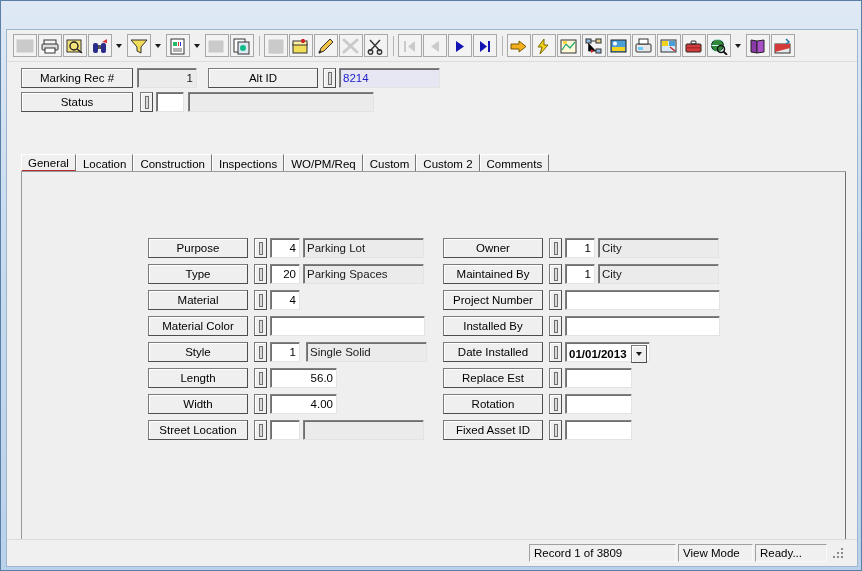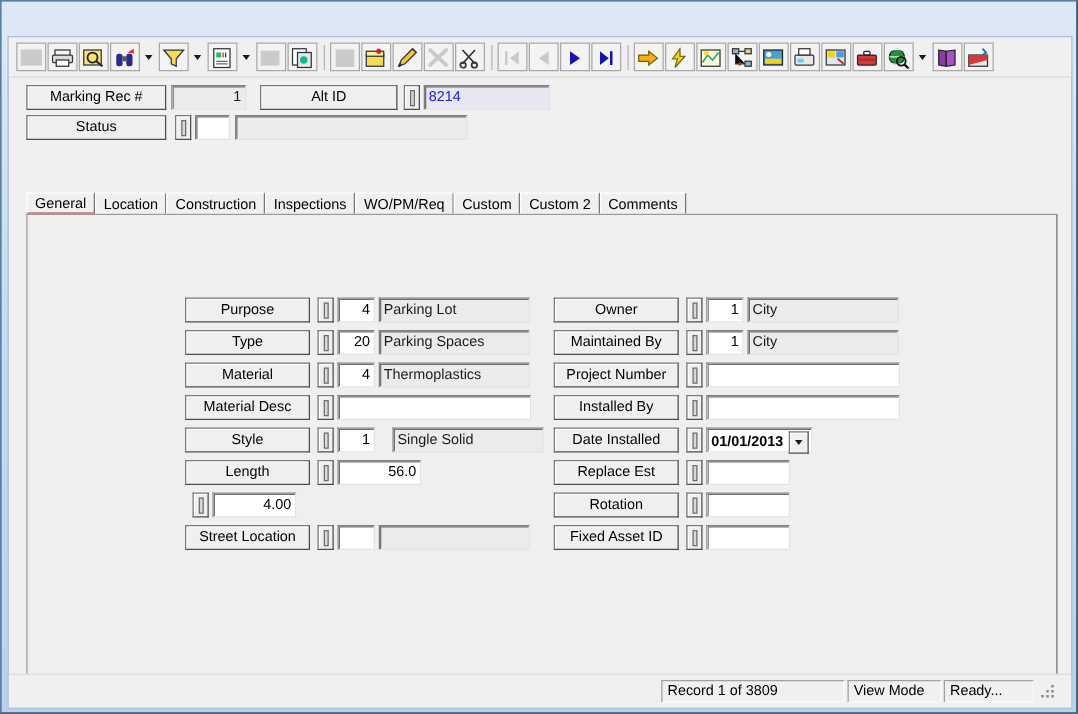--- a/index.html
+++ b/index.html
@@ -455,45 +455,45 @@
             </div>
             <div class="fld num" style="width: 30px;">20</div>
             <div class="fld ro" style="width: 121px; margin-left: 3px;">Parking Spaces</div>
           </div>
           <div class="frow">
             <div class="lbl-btn">Material</div>
             <div class="lookup" style="margin-left: 6px;">
               <i></i>
             </div>
             <div class="fld num" style="width: 30px;">4</div>
-            <div class="fld ro" style="width: 121px; margin-left: 3px;">Thermoplastics</div>
-          </div>
-          <div class="frow">
-            <div class="lbl-btn">Material Desc</div>
+          </div>
+          <div class="frow">
+            <div class="lbl-btn">Material Color</div>
             <div class="lookup" style="margin-left: 6px;">
               <i></i>
             </div>
             <div class="fld" style="width: 155px;"></div>
           </div>
           <div class="frow">
             <div class="lbl-btn">Style</div>
             <div class="lookup" style="margin-left: 6px;">
               <i></i>
             </div>
             <div class="fld num" style="width: 30px;">1</div>
-            <div class="fld ro" style="width: 121px; margin-left: 14px;">Single Solid</div>
+            <div class="fld ro" style="width: 121px; margin-left: 6px;">Single Solid</div>
           </div>
           <div class="frow">
             <div class="lbl-btn">Length</div>
             <div class="lookup" style="margin-left: 6px;">
               <i></i>
             </div>
             <div class="fld num" style="width: 67px;">56.0</div>
           </div>
           <div class="frow">
+            <div class="lbl-btn">Width</div>
             <div class="lookup" style="margin-left: 6px;">
               <i></i>
             </div>
             <div class="fld num" style="width: 67px;">4.00</div>
           </div>
           <div class="frow">
             <div class="lbl-btn">Street Location</div>
             <div class="lookup" style="margin-left: 6px;">
               <i></i>
             </div>

